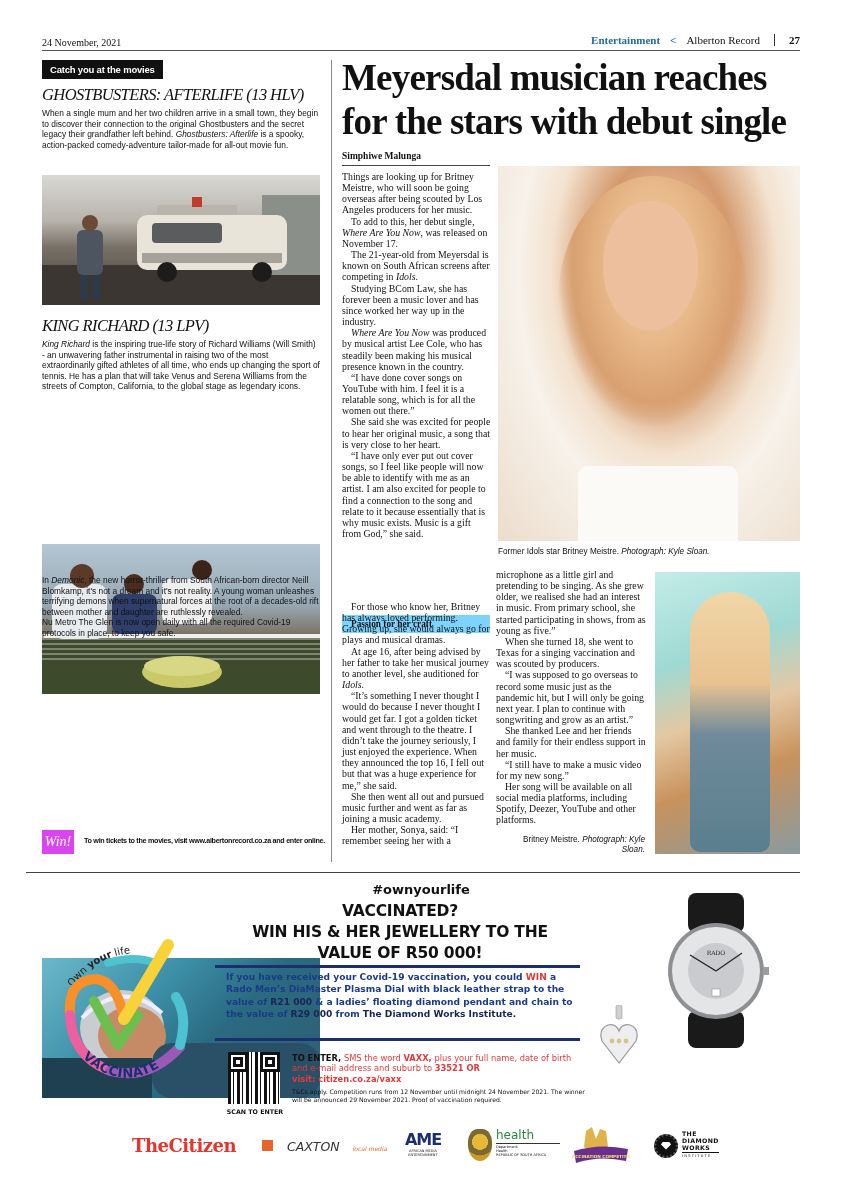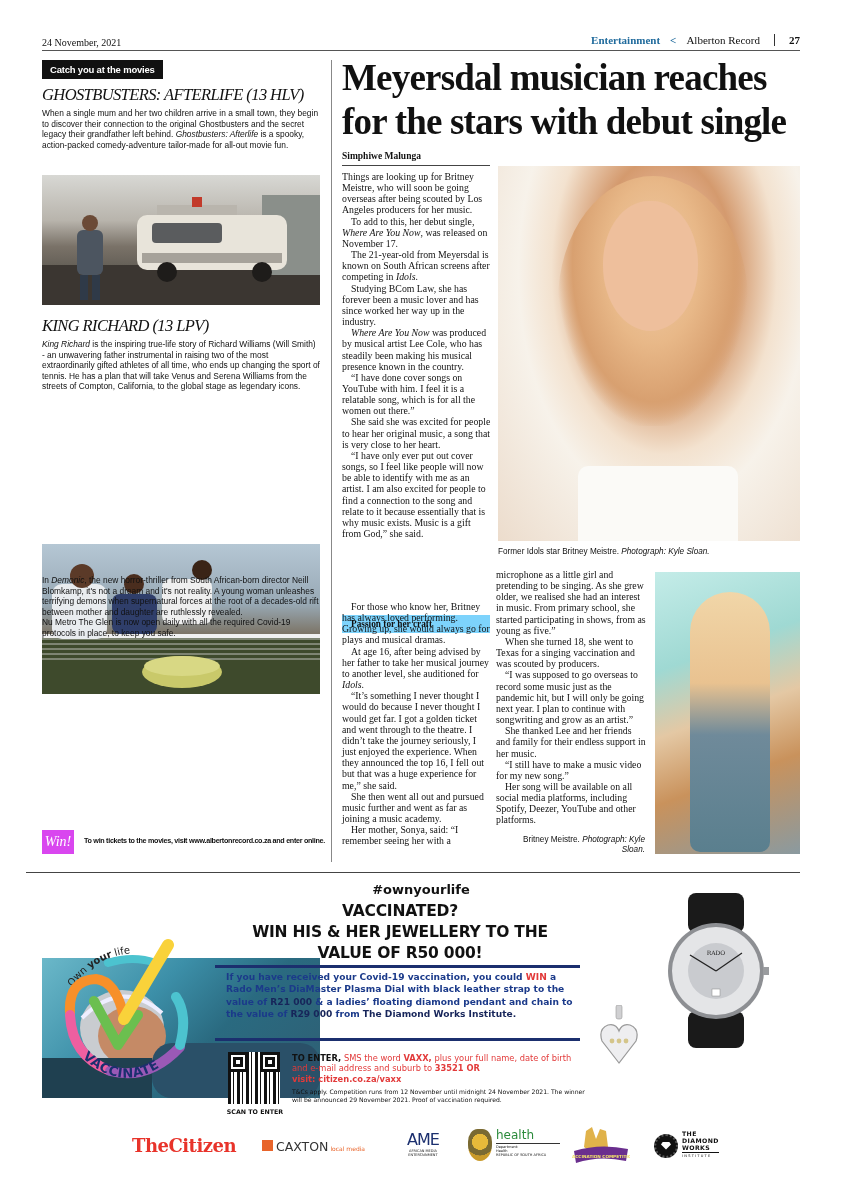--- a/index.html
+++ b/index.html
@@ -80,25 +80,25 @@
   .enter-text .bb { font-weight: bold; }
   .tcs { left: 292px; top: 1088px; width: 300px; font-family: "DejaVu Sans", sans-serif; font-size: 6.1px; line-height: 8.2px; }
 
   .vacc-logo { left: 58px; top: 935px; width: 140px; height: 160px; }
 
   .watch { left: 660px; top: 893px; width: 112px; height: 155px; }
   .pendant { left: 598px; top: 1005px; width: 42px; height: 62px; }
 
   .sponsors { left: 128px; top: 1118px; width: 600px; height: 40px; margin-top: 11px; }
   .citizen { position: absolute; left: 4px; top: 6px; font-family: "DejaVu Serif", serif; font-weight: bold; font-size: 18px; color: #e8332a; letter-spacing: -0.5px; }
-  .caxton { position: absolute; left: 134px; top: 10px; font-family: "DejaVu Sans", sans-serif; font-size: 12.5px; color: #333; display: flex; align-items: baseline; gap: 1px; }
+  .caxton { position: absolute; left: 134px; top: 10px; font-family: "DejaVu Sans", sans-serif; font-size: 12.5px; color: #333; display: flex; align-items: baseline; gap: 12px; font-style: italic; }
   .caxton .sq { display: inline-block; width: 11px; height: 11px; background: #e8642a; margin-right: 2px; }
   .caxton .local { font-size: 6px; color: #e8642a; margin-left: 1px; }
   .ame { position: absolute; left: 272px; top: 2px; width: 46px; text-align: center; }
-  .ame .big { font-family: "DejaVu Sans", sans-serif; font-weight: normal; font-size: 16px; color: #1b2f6e; letter-spacing: -1px; line-height: 18px; }
+  .ame .big { font-family: "DejaVu Sans", sans-serif; font-weight: bold; font-size: 16px; color: #1b2f6e; letter-spacing: -1px; line-height: 18px; }
   .ame .small { font-family: "DejaVu Sans", sans-serif; font-size: 3.5px; line-height: 4px; }
   .health { position: absolute; left: 340px; top: 0; display: flex; gap: 4px; align-items: flex-start; }
   .crest { width: 24px; height: 32px; border-radius: 40% 40% 50% 50%; background: radial-gradient(circle at 50% 40%, #e7b93a 0 35%, #7a6a32 36% 60%, #c99a2a 61%); }
   .health-text .h { font-family: "DejaVu Sans", sans-serif; font-size: 12px; color: #2a8a3a; line-height: 13px; }
   .health-text .line { width: 64px; height: 1px; background: #333; margin: 1px 0; }
   .health-text .s { font-family: "DejaVu Sans", sans-serif; font-size: 3.5px; line-height: 4.2px; }
   .vcomp { position: absolute; left: 444px; top: -4px; width: 58px; height: 40px; }
   .tdw { position: absolute; left: 526px; top: 2px; display: flex; gap: 4px; align-items: center; }
   .tdw .ring { width: 24px; height: 24px; border-radius: 50%; background: #111; border: 2px dotted #555; display: flex; align-items: center; justify-content: center; }
   .tdw .ring span { width: 10px; height: 8px; background: #fff; clip-path: polygon(20% 0, 80% 0, 100% 35%, 50% 100%, 0 35%); }

